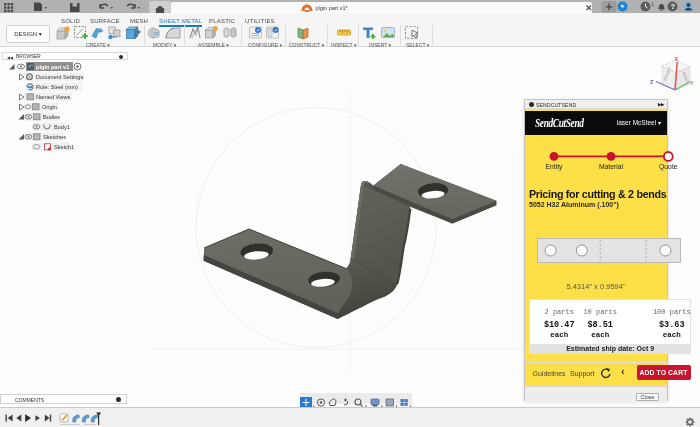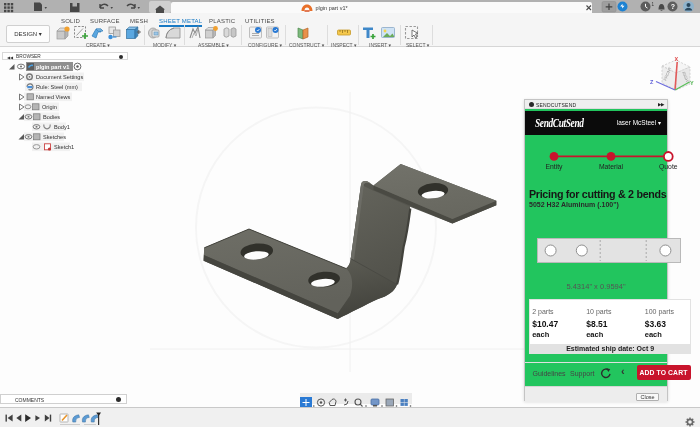--- a/index.html
+++ b/index.html
@@ -30,33 +30,33 @@
 
 #comments { position:absolute; left:0px; top:347px; width:127px; height:10px; background:#fff; border:1px solid #d0d0d0; font-size:5px; color:#333; }
 
 
 #timeline { position:absolute; left:0; top:407px; width:700px; height:20px; background:#f0f0f0; border-top:1px solid #c9c9c9; }
 
 
 #viewbar { position:absolute; left:300px; top:346px; height:11px; background:#ebebeb; padding-top:1px; }
 
 
-#scs { position:absolute; left:524px; top:52px; width:144px; height:302px; background:#22c55e; border:1px solid #c4c4c4; box-shadow:0 1px 3px rgba(0,0,0,0.15); }
+#scs { position:absolute; left:524px; top:52px; width:144px; height:302px; background:#fde047; border:1px solid #c4c4c4; box-shadow:0 1px 3px rgba(0,0,0,0.15); }
 #scs-title { position:absolute; left:0; top:0; width:100%; height:9px; background:#efefef; border-bottom:1px solid #ddd; font-size:5.5px; color:#222; }
 #scs-black { position:absolute; left:0; top:11px; width:100%; height:24px; background:#0b0b0b; color:#fff; }
 #scslogo { position:absolute; left:10px; top:4px; font-family:"Liberation Serif",serif; font-style:italic; font-weight:bold; font-size:13px; letter-spacing:-0.5px; transform:scaleX(0.72); transform-origin:left center; }
 #scsmat { position:absolute; right:6px; top:8px; font-size:6.5px; }
 #stepper { position:absolute; left:0; top:48px; width:172px; height:30px; }
 .steplbl { position:absolute; top:15px; font-size:6.8px; color:#222; width:40px; text-align:center; }
 #scshead { position:absolute; left:4px; top:87.5px; font-size:10.7px; font-weight:bold; color:#161616; letter-spacing:-0.3px; }
 #scssub { position:absolute; left:4px; top:100.5px; font-size:7px; font-weight:bold; color:#2a2a2a; }
 #flatbox { position:absolute; left:12.4px; top:138.3px; width:143.5px; height:24.6px; background:#e3e3e3; border:1px solid #b9b9b9; }
 #dimtxt { position:absolute; left:0px; top:182px; width:100%; text-align:center; font-size:7.5px; color:#555; }
 #pricebox { position:absolute; left:4.2px; top:199px; width:161.9px; height:45px; background:#fff; border:1px solid #e2e2e2; border-bottom:none; }
-.pcol { position:absolute; top:0; width:54px; text-align:left; }
+.pcol { position:absolute; top:0; width:54px; text-align:center;font-family:Liberation Mono, monospace; }
 .plbl { font-size:7px; color:#666; margin-top:8px; }
 .pval { font-size:8.5px; font-weight:bold; color:#111; margin-top:4px; }
 .pea  { font-size:7.5px; font-weight:bold; color:#111; margin-top:1px; }
 #shipbar { position:absolute; left:4.2px; top:244px; width:161.9px; height:10px; background:#e2e2e2; font-size:7px; font-weight:bold; color:#222; text-align:center; line-height:10px; }
 #actrow { position:absolute; left:0; top:262px; width:100%; height:24px; border-top:1px solid #e0e0e0; }
 .alink { position:absolute; top:7px; font-size:7px; color:#444; }
 #addcart { position:absolute; left:111.5px; top:264.6px; width:54px; height:15px; background:#c8142c; border-radius:2px; color:#fff; font-size:6.8px; font-weight:bold; text-align:center; line-height:15px; letter-spacing:0.1px; }
 #scsfoot { position:absolute; left:0; top:286px; width:100%; height:16px; background:#ededed; border-top:1px solid #d5d5d5; }
 #closebtn { position:absolute; right:8px; top:6px; width:23px; height:8px; background:#fafafa; border:1px solid #b0b0b0; border-radius:1px; font-size:5.5px; color:#333; text-align:center; line-height:7px; }
 </style>
@@ -277,21 +277,21 @@
           <line x1="108.2" y1="1" x2="108.2" y2="22" stroke="#9a9a9a" stroke-width="0.8" stroke-dasharray="2,2"></line>
         </svg>
       </div>
       <div id="dimtxt">5.4314" x 0.9594"</div>
       <div id="pricebox">
         <div class="pcol" style="left:2px">
             <div class="plbl">2 parts</div>
             <div class="pval">$10.47</div>
             <div class="pea">each</div>
           </div>
-        <div class="pcol" style="left:56px">
+        <div class="pcol" style="left:43px">
             <div class="plbl">10 parts</div>
             <div class="pval">$8.51</div>
             <div class="pea">each</div>
           </div>
         <div class="pcol" style="left:114.6px">
             <div class="plbl">100 parts</div>
             <div class="pval">$3.63</div>
             <div class="pea">each</div>
           </div>
       </div>

